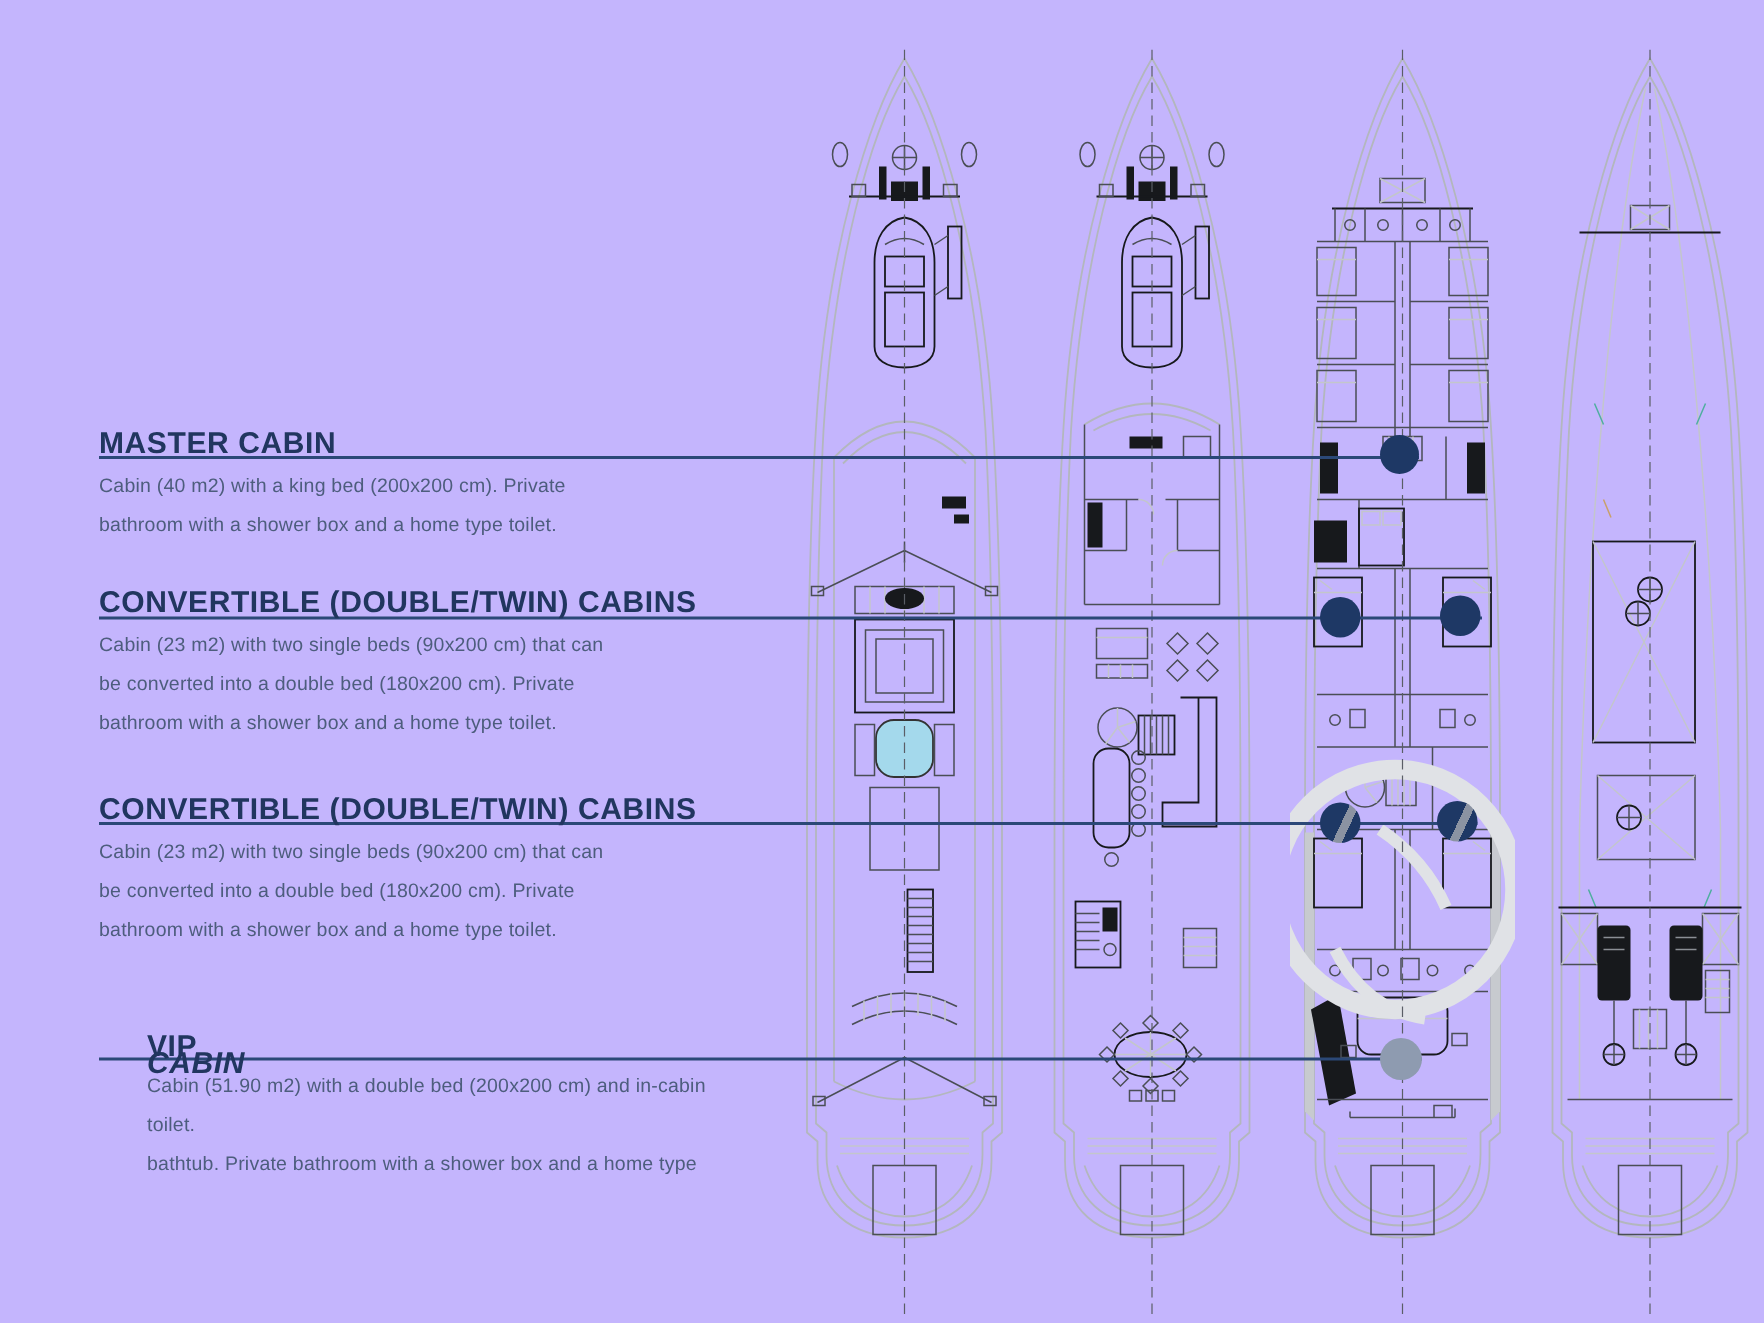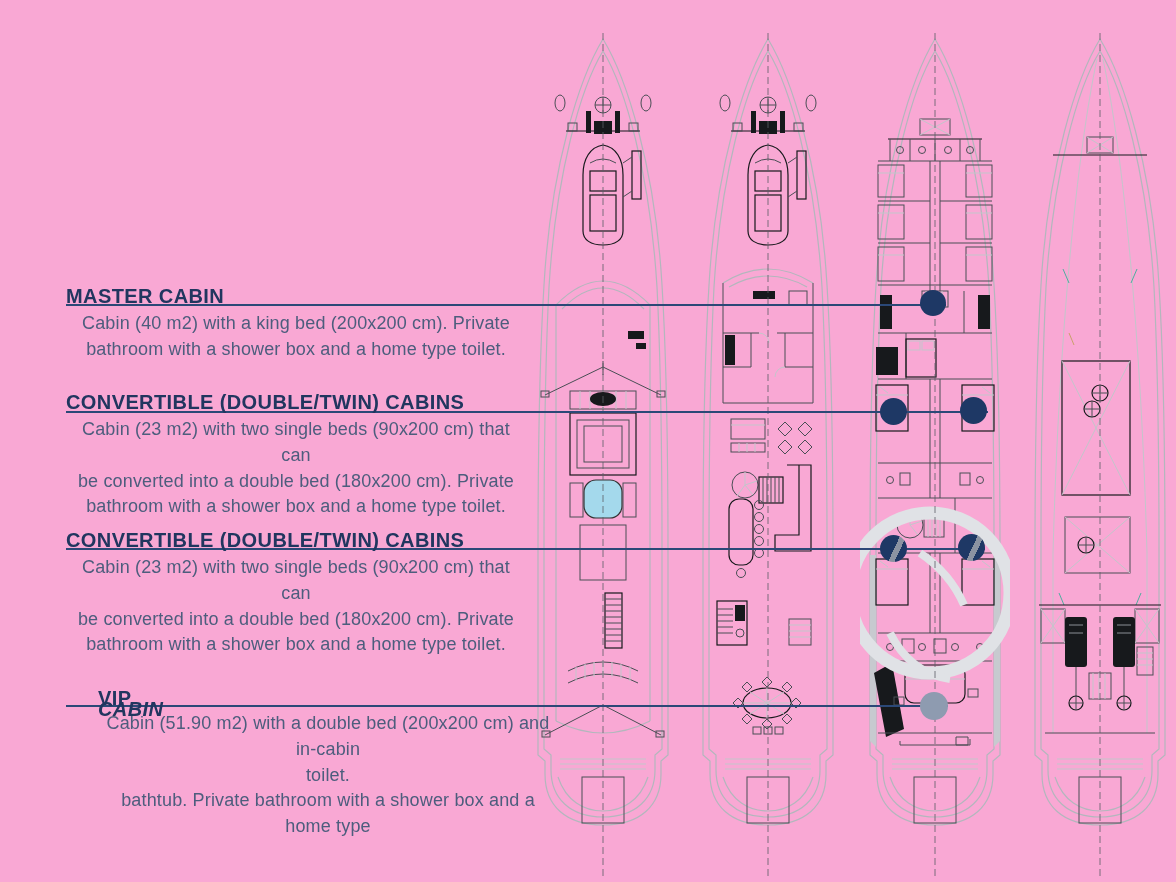--- a/index.html
+++ b/index.html
@@ -1,24 +1,24 @@
 <!DOCTYPE html>
 <html><head>
 <meta charset="utf-8">
 <style>
   html,body{margin:0;padding:0;background:#fff;}
-  .page{position:relative;width:1176px;height:882px;background:#f9a8d4;overflow:hidden;
+  .page{position:relative;width:1176px;height:882px;background:#c4b5fd;overflow:hidden;
         font-family:"Liberation Sans",sans-serif;}
 
   
   .sec{position:absolute;left:66px;width:460px;z-index:40;}
   .sec h2{margin:0;font-size:20px;line-height:22px;font-weight:700;letter-spacing:.4px;
           color:#21365f;}
   .sec .para{margin:4px 0 0 0;}
-  .sec .bline{font-size:18px;line-height:25.8px;color:#4d5d7d;letter-spacing:.15px;text-align:center;}
+  .sec .bline{font-size:13px;line-height:25.8px;color:#4d5d7d;letter-spacing:.15px;}
   .sec-master{top:285px;}
   .sec-conv1{top:391px;}
   .sec-conv2{top:529px;}
   .sec-vip{top:687px;margin-left:32px;}
   .sec-vip .para{margin-top:2px;}
   .vip-line2{position:absolute;left:0;top:11px;font-size:20px;font-weight:700;
              letter-spacing:.4px;color:#21365f;z-index:41;font-style:italic;}
 
   
   .connector{position:absolute;height:2px;background:#2b4877;z-index:20;}

